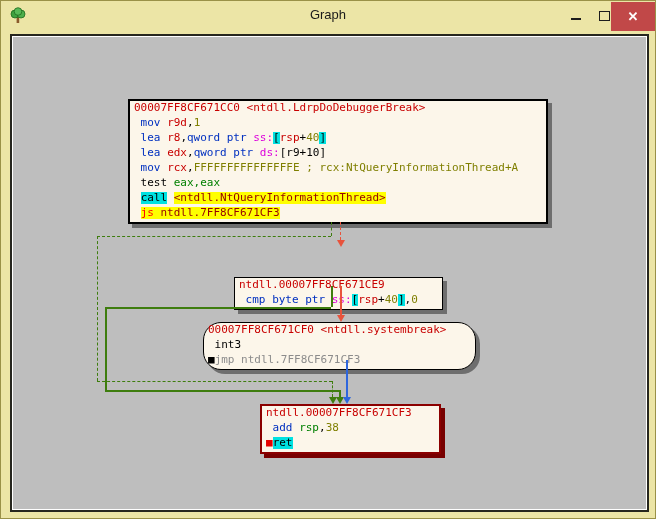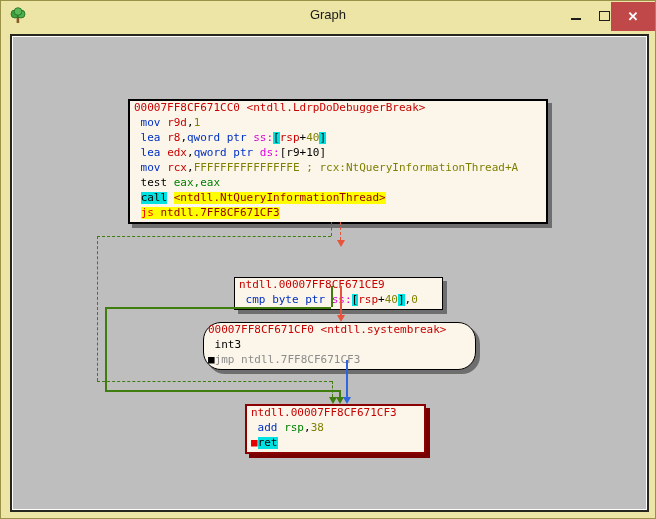--- a/index.html
+++ b/index.html
@@ -123,21 +123,21 @@
       </div>
       <div class="bb" style="left: 222px; top: 212px; width: 207px; border-width: 1px; margin-top: 29px;">
         <div class="block-row"><span class="tk-hdr">ntdll.00007FF8CF671CE9</span></div>
         <div class="block-row"><span class="tk-mn"> cmp </span><span class="tk-mn">byte ptr </span><span class="tk-seg">ss:</span><span class="tk-brk">[</span><span class="tk-reg">rsp</span><span class="tk-txt">+</span><span class="tk-num">40</span><span class="tk-brk">]</span><span class="tk-txt">,</span><span class="tk-num">0</span></div>
       </div>
       <div class="bb" style="left: 191px; top: 286px; width: 271px; border-width: 1px; border-radius: 18px;">
         <div class="block-row"><span class="tk-hdr">00007FF8CF671CF0 &lt;ntdll.systembreak&gt;</span></div>
         <div class="block-row"><span class="tk-txt"> int3</span></div>
         <div class="block-row"><span class="tk-bpb">■</span><span class="tk-gry">jmp ntdll.7FF8CF671CF3</span></div>
       </div>
-      <div class="bb bb-active" style="left: 233px; top: 368px; width: 177px; border-width: 2px;">
+      <div class="bb bb-active" style="left: 248px; top: 368px; width: 177px; border-width: 2px;">
         <div class="block-row"><span class="tk-hdr">ntdll.00007FF8CF671CF3</span></div>
         <div class="block-row"><span class="tk-mn"> add </span><span class="tk-grn">rsp</span><span class="tk-txt">,</span><span class="tk-num">38</span></div>
         <div class="block-row"><span class="tk-bpr">■</span><span class="tk-ret">ret</span></div>
       </div>
       <div class="edge-seg" style="left: 319px; top: 186px; height: 14px; border-left: 1px dashed var(--c-edgegreen);"></div>
       <div class="edge-seg" style="left: 85px; top: 200px; width: 234px; border-top: 1px dashed var(--c-edgegreen);"></div>
       <div class="edge-seg" style="left: 85px; top: 200px; height: 145px; border-left: 1px dashed var(--c-edgegreen);"></div>
       <div class="edge-seg" style="left: 85px; top: 345px; width: 235px; border-top: 1px dashed var(--c-edgegreen);"></div>
       <div class="edge-seg" style="left: 320px; top: 345px; height: 16px; border-left: 1px dashed var(--c-edgegreen);"></div>
       <div class="edge-arrow" style="left: 317px; top: 361px; border-top-color: var(--c-edgegreen);"></div>

